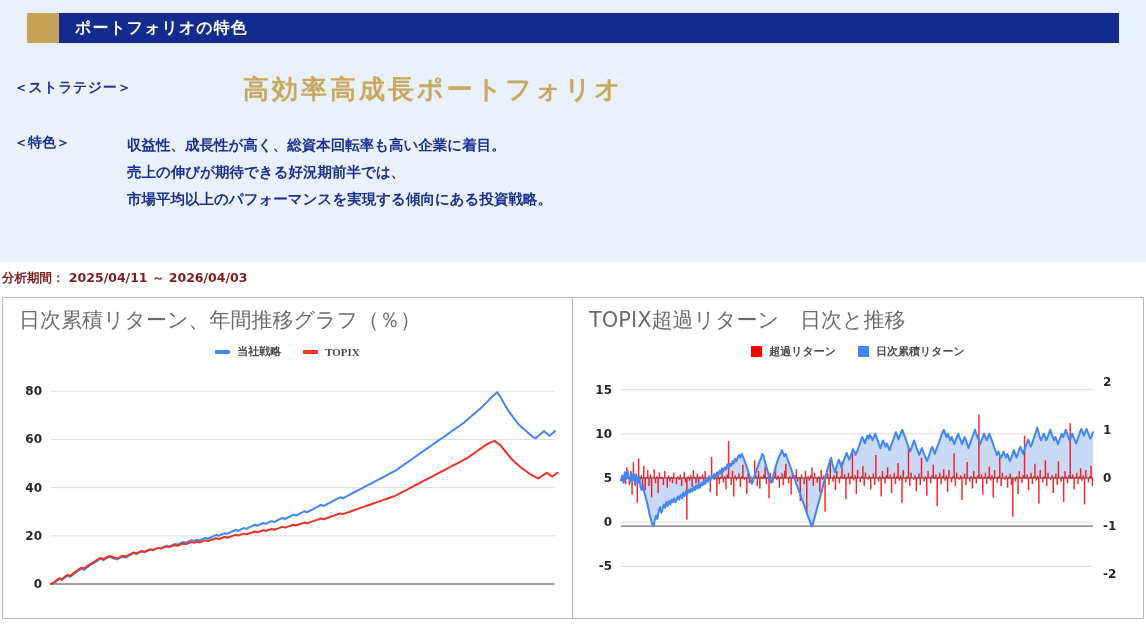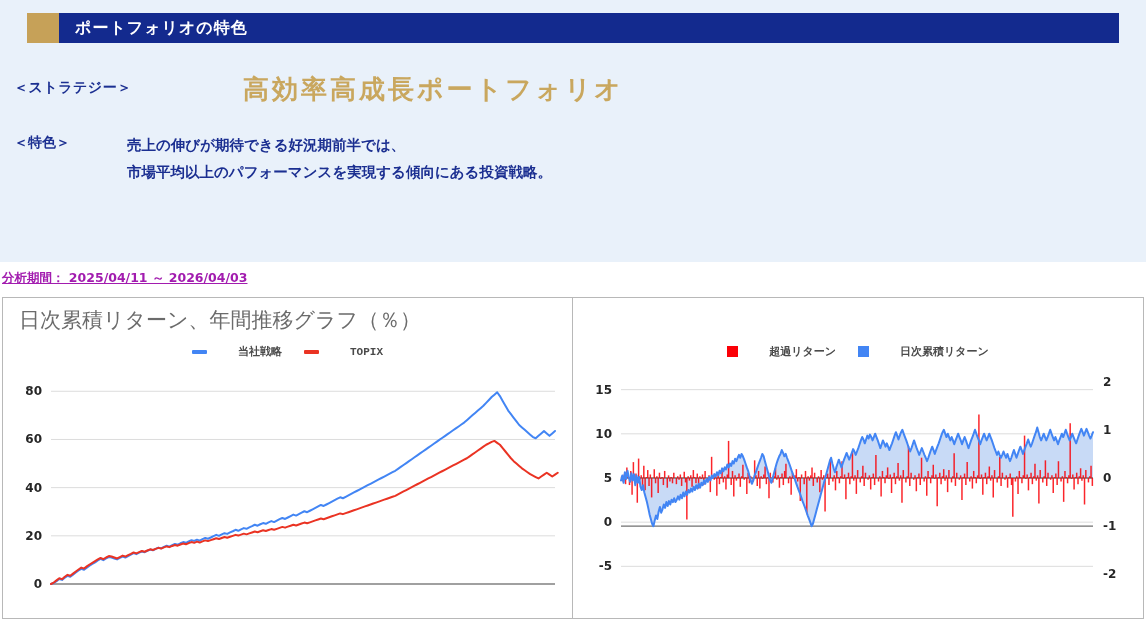--- a/index.html
+++ b/index.html
@@ -49,23 +49,22 @@
   .feature-lines{
     position:absolute;left:127px;top:132px;width:900px;
     color:#1b2f91;font-size:14.5px;font-weight:bold;line-height:27px;
     font-family:"DejaVu Sans","Liberation Sans",sans-serif;
   }
   .feature-lines div{white-space:nowrap;}
 
   
   .period{
     position:absolute;left:2px;top:270px;
-    font-size:12.5px;font-weight:bold;color:#a21caf;
-    font-family:"DejaVu Sans","Liberation Sans",sans-serif;
-    text-decoration:underline;
+    font-size:12.5px;font-weight:bold;color:#7f1d1d;
+    font-family:"DejaVu Sans","Liberation Sans",sans-serif;
   }
 
   
   .charts{
     position:absolute;left:2px;top:297px;width:1142px;height:322px;
     display:flex;border:1px solid #b8b8b8;box-sizing:border-box;background:#fff;justify-content:center;
   }
   .chart-panel{position:relative;height:100%;box-sizing:border-box;background:#fff;}
   .panel-left{width:570px;border-right:1px solid #b8b8b8;}
   .panel-right{width:570px;}
@@ -75,22 +74,21 @@
     font-size:21px;color:#6b6b6b;letter-spacing:0px;
     font-family:"DejaVu Sans","Liberation Sans",sans-serif;
   }
   .legend{
     position:absolute;top:46px;width:100%;
     display:flex;justify-content:center;align-items:center;gap:22px;
   }
   .legend-item{display:flex;align-items:center;gap:7px;}
   .legend-text{
     font-size:11px;font-weight:bold;color:#4a4a4a;
-    font-family:Liberation Mono, monospace;
-    margin-left:24px;
+    font-family:Liberation Serif, serif;
   }
   .sw-line{width:15px;height:4px;border-radius:1px;}
   .sw-box{width:11px;height:11px;}
 
   .plot{position:absolute;left:0;top:66px;width:100%;height:252px;}
   svg{display:block;}
   .tick{font-size:12px;font-weight:bold;fill:#262626;
         font-family:"DejaVu Sans","Liberation Sans",sans-serif;}
 </style>
 </head>
@@ -107,20 +105,21 @@
       </div>
     </div>
 
     <div class="strategy-row">
       <span class="strategy-label">＜ストラテジー＞</span>
       <span class="strategy-title">高効率高成長ポートフォリオ</span>
     </div>
 
     <span class="feature-label">＜特色＞</span>
     <div class="feature-lines">
+      <div>収益性、成長性が高く、総資本回転率も高い企業に着目。</div>
       <div>売上の伸びが期待できる好況期前半では、</div>
       <div>市場平均以上のパフォーマンスを実現する傾向にある投資戦略。</div>
     </div>
   </div>
 
   <div class="period">分析期間： 2025/04/11 ～ 2026/04/03</div>
 
   <div class="charts">
 
     <div class="chart-panel panel-left">
@@ -147,20 +146,21 @@
             <text x="39" y="79.45454545454547" text-anchor="end" class="tick">60</text>
             <line x1="48" y1="27.27272727272728" x2="552" y2="27.27272727272728" stroke="#dcdcdc" stroke-width="1"></line>
             <text x="39" y="31.27272727272728" text-anchor="end" class="tick">80</text>
             <path d="M48.00 220.00 L50.75 219.04 L53.51 217.11 L56.26 214.94 L59.02 215.90 L61.77 213.74 L64.52 211.81 L67.28 212.77 L70.03 210.60 L72.79 208.44 L75.54 206.51 L78.30 204.82 L81.05 205.79 L83.80 203.62 L86.56 201.69 L89.31 200.00 L92.07 198.32 L94.82 196.39 L97.57 194.95 L100.33 196.15 L103.08 194.46 L105.84 193.02 L108.59 193.50 L111.34 194.46 L114.10 195.43 L116.85 193.98 L119.61 192.54 L122.36 193.50 L125.11 192.05 L127.87 190.61 L130.62 189.16 L133.38 190.13 L136.13 188.68 L138.89 187.48 L141.64 188.20 L144.39 186.75 L147.15 185.55 L149.90 186.27 L152.66 184.83 L155.41 183.62 L158.16 184.35 L160.92 182.90 L163.67 181.70 L166.43 182.66 L169.18 181.21 L171.93 180.01 L174.69 180.73 L177.44 179.29 L180.20 178.08 L182.95 178.80 L185.70 177.36 L188.46 176.15 L191.21 176.88 L193.97 175.67 L196.72 176.64 L199.48 175.19 L202.23 173.99 L204.98 174.71 L207.74 173.50 L210.49 172.06 L213.25 170.85 L216.00 171.82 L218.75 170.37 L221.51 169.17 L224.26 169.89 L227.02 168.45 L229.77 167.24 L232.52 165.80 L235.28 166.76 L238.03 165.31 L240.79 164.11 L243.54 164.83 L246.30 163.39 L249.05 162.18 L251.80 160.74 L254.56 161.70 L257.31 160.25 L260.07 159.05 L262.82 159.77 L265.57 158.33 L268.33 157.12 L271.08 158.09 L273.84 156.64 L276.59 155.20 L279.34 153.99 L282.10 154.95 L284.85 153.51 L287.61 152.06 L290.36 150.62 L293.11 151.58 L295.87 150.14 L298.62 148.69 L301.38 147.25 L304.13 148.21 L306.89 146.76 L309.64 145.32 L312.39 143.87 L315.15 142.43 L317.90 140.98 L320.66 141.95 L323.41 140.50 L326.16 139.05 L328.92 137.61 L331.67 136.16 L334.43 134.72 L337.18 133.27 L339.93 134.24 L342.69 132.79 L345.44 131.35 L348.20 129.90 L350.95 128.45 L353.70 127.01 L356.46 125.56 L359.21 124.12 L361.97 122.67 L364.72 121.23 L367.48 119.78 L370.23 118.34 L372.98 116.89 L375.74 115.45 L378.49 114.00 L381.25 112.55 L384.00 111.11 L386.75 109.66 L389.51 108.22 L392.26 106.77 L395.02 104.85 L397.77 102.92 L400.52 100.99 L403.28 99.06 L406.03 97.14 L408.79 95.21 L411.54 93.28 L414.30 91.35 L417.05 89.43 L419.80 87.50 L422.56 85.57 L425.31 83.65 L428.07 81.72 L430.82 79.79 L433.57 77.86 L436.33 75.94 L439.08 74.01 L441.84 72.08 L444.59 70.15 L447.34 68.23 L450.10 66.30 L452.85 64.37 L455.61 62.45 L458.36 60.52 L461.11 58.59 L463.87 56.18 L466.62 53.77 L469.38 51.36 L472.13 48.95 L474.89 46.55 L477.64 44.14 L480.39 41.73 L483.15 38.84 L485.90 35.95 L488.66 33.05 L491.41 30.65 L494.16 28.24 L496.92 32.09 L499.67 36.91 L502.43 41.73 L505.18 46.55 L507.93 50.16 L510.69 53.77 L513.44 57.39 L516.20 61.00 L518.95 63.41 L521.70 65.82 L524.46 68.23 L527.21 70.64 L529.97 73.05 L532.72 74.25 L535.48 71.84 L538.23 69.43 L540.98 67.02 L543.74 69.43 L546.49 71.84 L549.25 69.43 L552.00 67.02 " fill="none" stroke="#4285f4" stroke-width="2" stroke-linejoin="round" stroke-linecap="round"></path>
             <path d="M48.00 220.00 L50.75 218.55 L53.51 216.39 L56.26 214.22 L59.02 215.18 L61.77 212.77 L64.52 210.85 L67.28 211.81 L70.03 209.64 L72.79 207.47 L75.54 205.55 L78.30 203.62 L81.05 204.58 L83.80 202.41 L86.56 200.49 L89.31 198.80 L92.07 197.11 L94.82 195.43 L97.57 193.98 L100.33 195.19 L103.08 193.50 L105.84 192.05 L108.59 192.54 L111.34 193.50 L114.10 194.46 L116.85 193.02 L119.61 191.57 L122.36 192.54 L125.11 191.09 L127.87 189.89 L130.62 188.44 L133.38 189.40 L136.13 188.20 L138.89 187.00 L141.64 187.72 L144.39 186.51 L147.15 185.31 L149.90 186.03 L152.66 184.83 L155.41 183.86 L158.16 184.59 L160.92 183.38 L163.67 182.42 L166.43 183.14 L169.18 181.94 L171.93 180.97 L174.69 181.70 L177.44 180.49 L180.20 179.53 L182.95 180.25 L185.70 179.05 L188.46 178.08 L191.21 178.80 L193.97 177.60 L196.72 178.56 L199.48 177.36 L202.23 176.40 L204.98 177.12 L207.74 176.15 L210.49 175.19 L213.25 174.23 L216.00 174.95 L218.75 173.99 L221.51 173.02 L224.26 173.75 L227.02 172.78 L229.77 171.82 L232.52 170.85 L235.28 171.58 L238.03 170.61 L240.79 169.65 L243.54 170.37 L246.30 169.41 L249.05 168.45 L251.80 167.48 L254.56 168.20 L257.31 167.24 L260.07 166.28 L262.82 167.00 L265.57 166.04 L268.33 165.07 L271.08 165.80 L273.84 164.83 L276.59 163.87 L279.34 162.90 L282.10 163.63 L284.85 162.66 L287.61 161.70 L290.36 160.74 L293.11 161.46 L295.87 160.50 L298.62 159.53 L301.38 158.57 L304.13 159.29 L306.89 158.33 L309.64 157.36 L312.39 156.40 L315.15 155.44 L317.90 154.47 L320.66 155.20 L323.41 154.23 L326.16 153.27 L328.92 152.30 L331.67 151.34 L334.43 150.38 L337.18 149.41 L339.93 150.14 L342.69 149.17 L345.44 148.21 L348.20 147.25 L350.95 146.28 L353.70 145.32 L356.46 144.35 L359.21 143.39 L361.97 142.43 L364.72 141.46 L367.48 140.50 L370.23 139.54 L372.98 138.57 L375.74 137.61 L378.49 136.65 L381.25 135.68 L384.00 134.72 L386.75 133.75 L389.51 132.79 L392.26 131.83 L395.02 130.38 L397.77 128.94 L400.52 127.49 L403.28 126.05 L406.03 124.60 L408.79 123.15 L411.54 121.71 L414.30 120.26 L417.05 118.82 L419.80 117.37 L422.56 115.93 L425.31 114.48 L428.07 113.04 L430.82 111.59 L433.57 110.15 L436.33 108.70 L439.08 107.25 L441.84 105.81 L444.59 104.36 L447.34 102.92 L450.10 101.47 L452.85 100.03 L455.61 98.58 L458.36 97.14 L461.11 95.69 L463.87 94.25 L466.62 92.32 L469.38 90.39 L472.13 88.46 L474.89 86.54 L477.64 84.61 L480.39 82.68 L483.15 80.75 L485.90 79.31 L488.66 77.86 L491.41 76.90 L494.16 78.83 L496.92 80.75 L499.67 84.13 L502.43 87.50 L505.18 90.87 L507.93 94.25 L510.69 97.14 L513.44 99.55 L516.20 101.95 L518.95 104.36 L521.70 106.29 L524.46 108.22 L527.21 110.15 L529.97 111.59 L532.72 113.04 L535.48 114.48 L538.23 112.55 L540.98 110.63 L543.74 108.70 L546.49 110.63 L549.25 112.55 L552.00 110.63 L554.75 108.70 " fill="none" stroke="#ea3323" stroke-width="2" stroke-linejoin="round" stroke-linecap="round"></path>
           </svg>
       </div>
     </div>
 
     <div class="chart-panel panel-right">
+      <div class="chart-title">TOPIX超過リターン　日次と推移</div>
       <div class="legend">
         <div class="legend-item">
           <span class="sw-box" style="background:#fb0007"></span>
           <span class="legend-text">超過リターン</span>
         </div>
         <div class="legend-item">
           <span class="sw-box" style="background:#4285f4"></span>
           <span class="legend-text">日次累積リターン</span>
         </div>
       </div>

